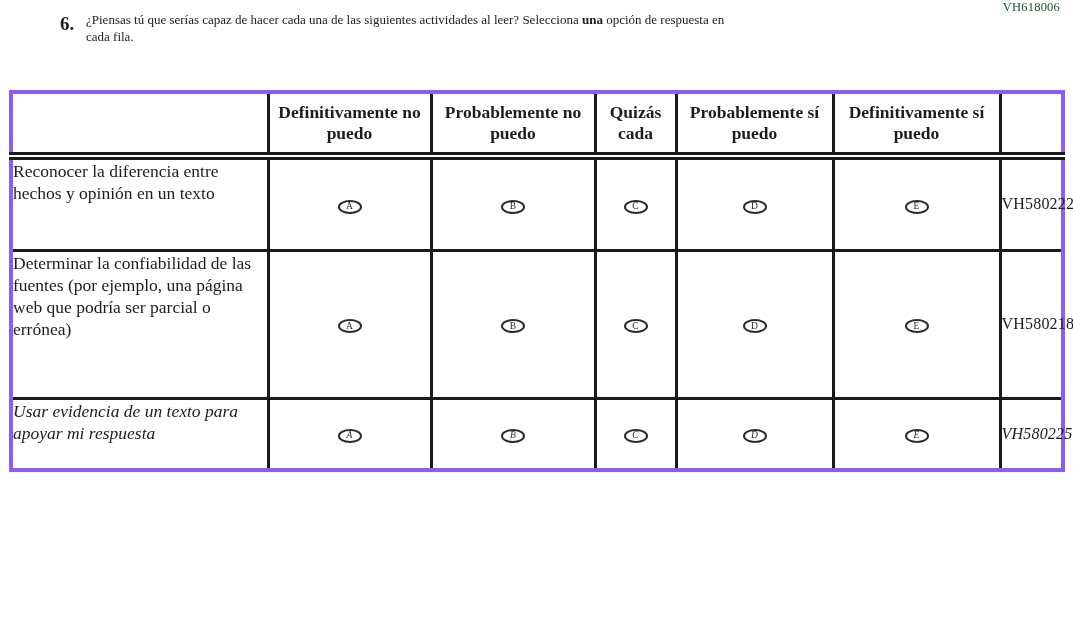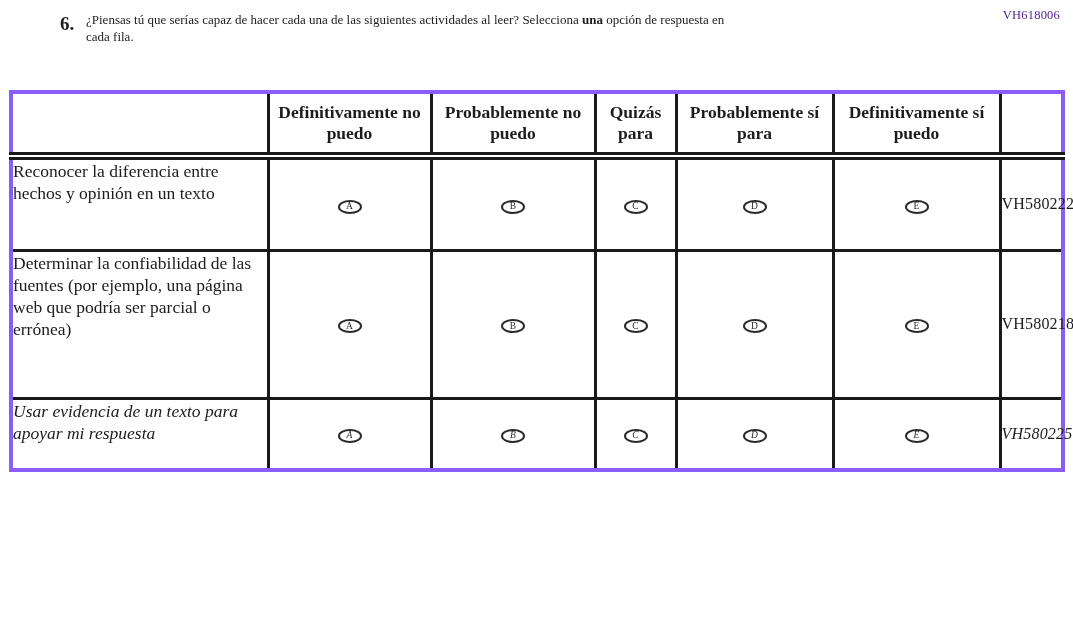--- a/index.html
+++ b/index.html
@@ -12,25 +12,25 @@
     height: 633px;
     position: relative;
     font-family: "Liberation Serif", serif;
     color: #1c1c1c;
     overflow: hidden;
   }
 
   
   .form-code {
     position: absolute;
-    top: 8px;
+    top: 0;
     right: 13px;
     font-size: 12.5px;
     letter-spacing: 0.2px;
-    color: #4c1d95;
+    color: #14532d;
   }
 
   
   .question {
     position: absolute;
     top: 11px;
     left: 60px;
     width: 700px;
     display: flex;
     align-items: flex-start;
@@ -136,22 +136,22 @@
     <col style="width:157px">
     <col style="width:167px">
     <col style="width:63px">
   </colgroup>
 
   <tbody>
       <tr class="header-row">
     <th></th>
     <th>Definitivamente no puedo</th>
     <th>Probablemente no puedo</th>
-    <th>Quizás para</th>
-    <th>Probablemente sí para</th>
+    <th>Quizás cada</th>
+    <th>Probablemente sí puedo</th>
     <th>Definitivamente sí puedo</th>
     <th></th>
   </tr>
 
   <tr class="row-a">
     <td class="stmt"><span class="letter">a.</span><span>Reconocer la diferencia entre hechos y opinión en un texto</span></td>
     <td class="opt"><span class="bubble">A</span></td>
     <td class="opt"><span class="bubble">B</span></td>
     <td class="opt"><span class="bubble">C</span></td>
     <td class="opt"><span class="bubble">D</span></td>

